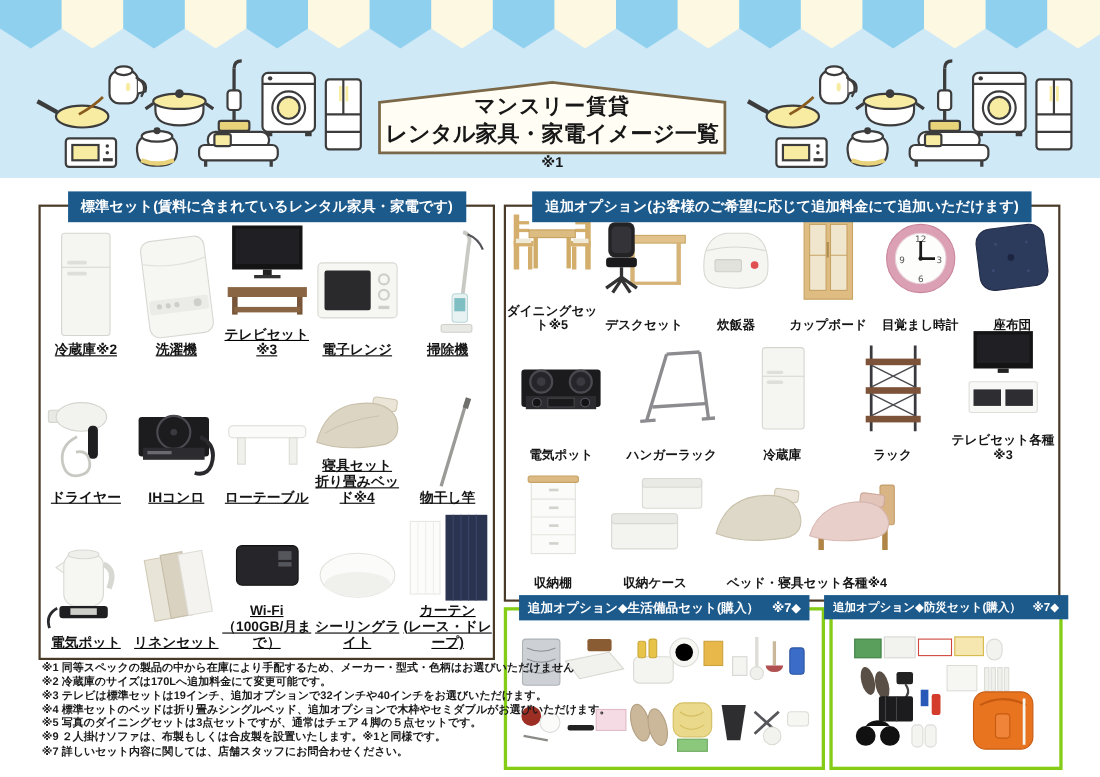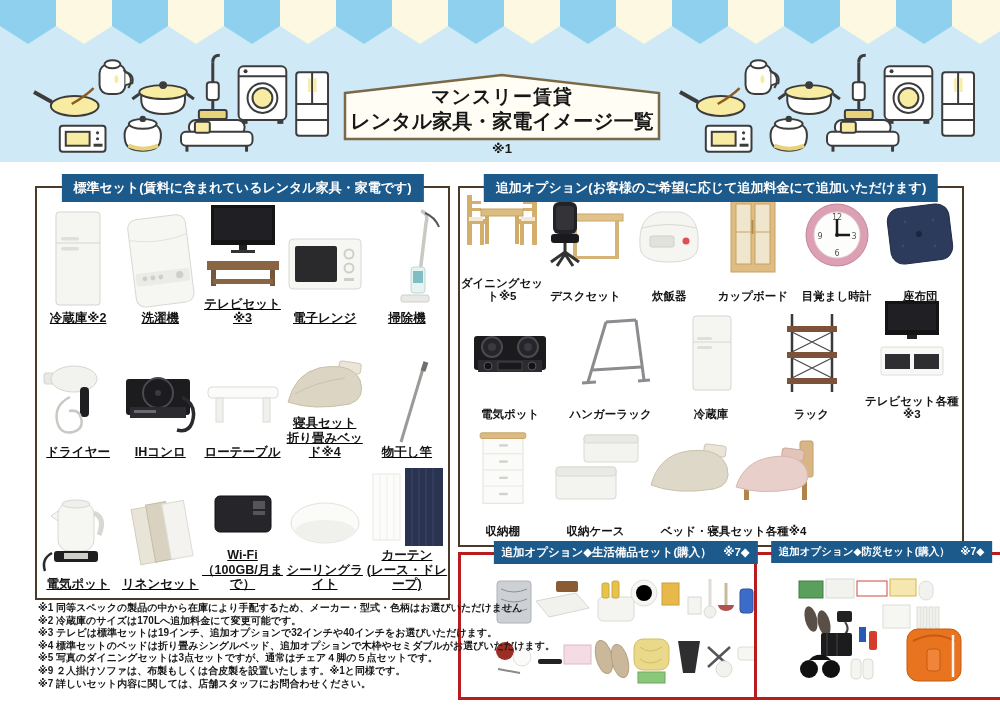--- a/index.html
+++ b/index.html
@@ -24,21 +24,21 @@
                 padding:5px 12px;white-space:nowrap;z-index:3;}
   .row{display:flex;align-items:flex-end;}
   .std .row1{height:140px;} .std .row2{height:134px;} .std .row3{height:132px;}
   .opt .row1{height:118px;} .opt .row2{height:118px;} .opt .row3{height:117px;}
   .cell{flex:1;text-align:center;display:flex;flex-direction:column;
         justify-content:flex-end;padding-bottom:2px;}
   .cell svg{display:block;margin:0 auto;}
   .lbl{font-weight:bold;color:#151515;line-height:1.18;}
   .std .lbl{font-size:12.5px;}
   .opt .lbl{font-size:11.5px;margin-top:14px;}
-  .pbox{position:absolute;background:#fff;border:3px solid #b91c1c;padding-left:43px;}
+  .pbox{position:absolute;background:#fff;border:3px solid #84cc16;}
   .pbox.life{left:458px;top:552px;width:286px;height:142px;}
   .pbox.disaster{left:754px;top:552px;width:206px;height:142px;}
   .pbox .panel-header{font-size:11.5px;padding:4px 8px;}
   .pbox.disaster .panel-header{font-size:10.5px;}
   .cluster{position:absolute;left:50%;transform:translateX(-50%);top:20px;}
   .footnotes{position:absolute;left:38px;top:602px;width:430px;}
   .fn{font-size:10px;font-weight:bold;color:#1a1a1a;line-height:1.26;white-space:nowrap;}
 </style>
 </head>
 <body>

